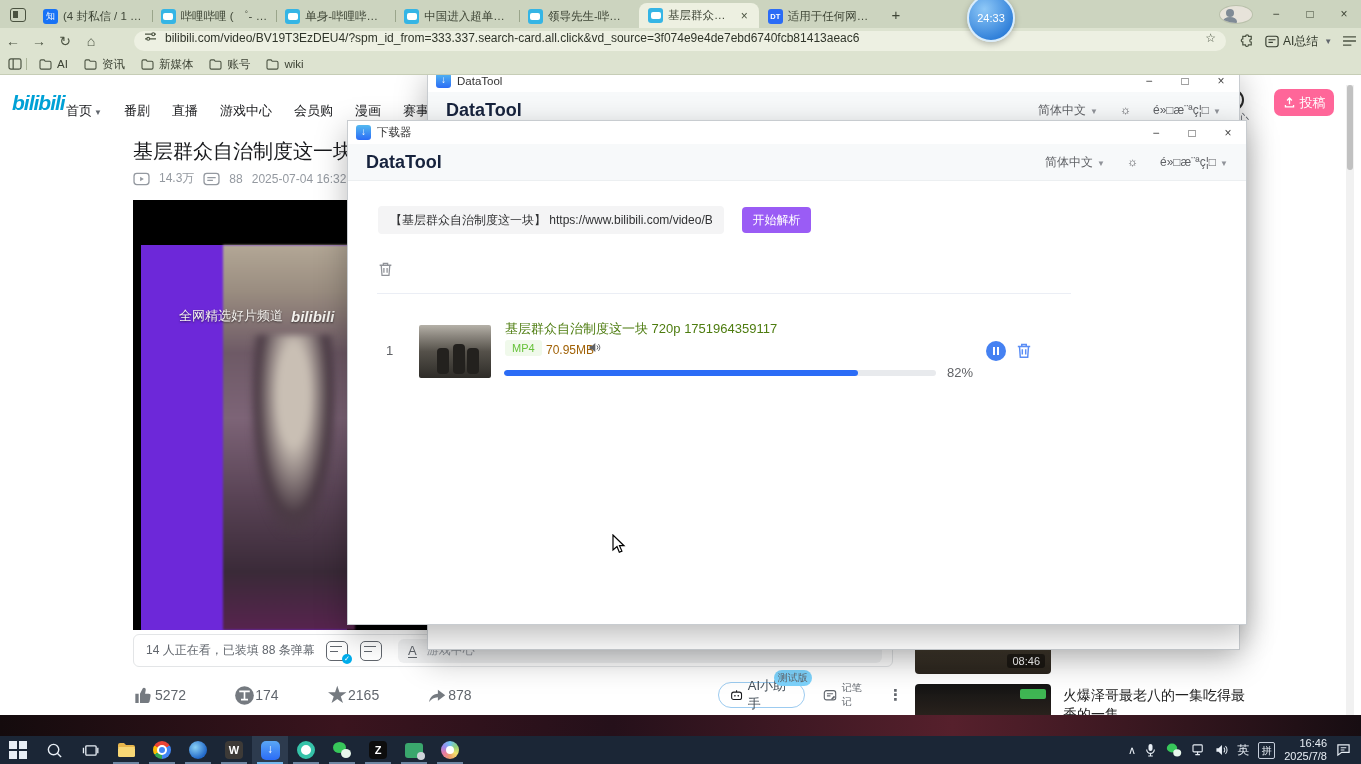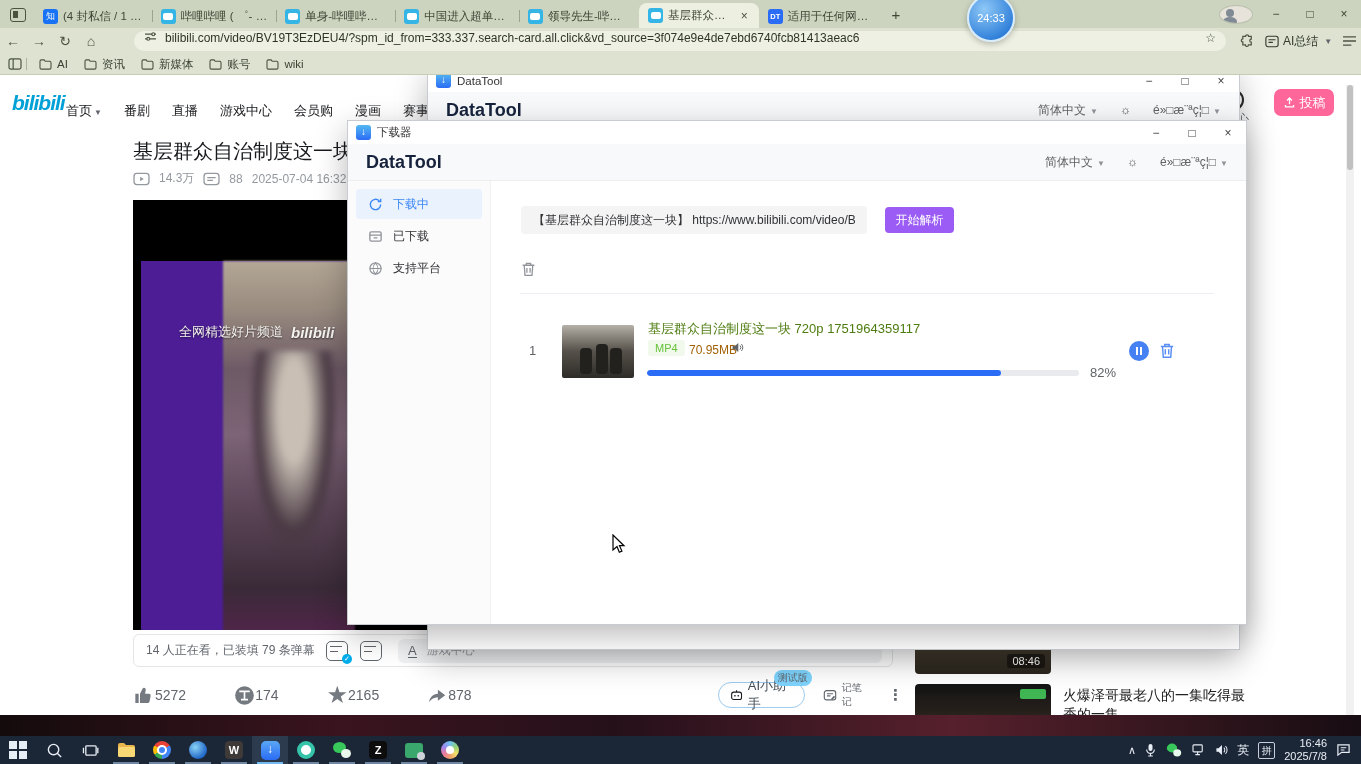--- a/index.html
+++ b/index.html
@@ -49,21 +49,21 @@
   .page { left:0; top:75px; width:1361px; height:640px; background:#fff; z-index:1; overflow:hidden; }
   .bili-logo { left:12px; top:16px; font-size:21px; font-weight:bold; font-style:italic; color:#00a1d6; letter-spacing:-1px; }
   .bili-nav { left:66px; top:20px; display:flex; gap:22px; font-size:13px; color:#18191c; align-items:center; }
   .chev { font-size:8px; color:#61666d; margin-left:2px; }
   .ring-part { left:1222px; top:14px; width:22px; height:22px; border:2.5px solid #2a2a2a; border-radius:50%; }
   .center-txt { left:1227px; top:36px; font-size:11px; color:#61666d; }
   .upload-btn { left:1274px; top:14px; width:60px; height:27px; background:#ff6699; border-radius:7px; color:#fff; font-size:13px; display:flex; align-items:center; justify-content:center; gap:4px; }
   .v-title { left:133px; top:63px; font-size:20px; color:#18191c; font-weight:500; }
   .v-stats { left:133px; top:95px; display:flex; gap:9px; align-items:center; font-size:12px; color:#9499a0; }
   .player { left:133px; top:125px; width:560px; height:430px; background:#000; overflow:hidden; }
-  .pl-scene { position:absolute; left:8px; top:45px; width:206px; height:385px; background:#4c1d95;margin-top:16px; }
+  .pl-scene { position:absolute; left:8px; top:45px; width:206px; height:385px; background:#6d28d9; }
   .pl-right { position:absolute; left:82px; top:0; width:132px; height:385px; background:linear-gradient(180deg,#b3a796 0%,#9a8d80 12%,#6e5a66 28%,#7d6477 45%,#5a4456 65%,#3a2a38 85%,#57244e 100%); filter:blur(1px); }
   .pl-fig { position:absolute; left:110px; top:90px; width:85px; height:200px; background:radial-gradient(ellipse at 50% 30%,#c9bfb4 0 25%,#4a3a44 60%,transparent 75%); filter:blur(3px); }
   .watermark { position:absolute; left:38px; top:62px; color:#f5f3ef; font-size:13px; display:flex; gap:8px; align-items:center; text-shadow:0 1px 2px rgba(0,0,0,.6); }
   .wm-logo { font-weight:bold; font-style:italic; font-size:15px; }
   .dm-bar { left:133px; top:559px; width:760px; height:33px; background:#fff; border:1px solid #e3e5e7; border-radius:6px; display:flex; align-items:center; z-index:1; }
   .dm-status { margin-left:12px; color:#61666d; font-size:12px; width:180px; }
   .dm-ic { width:22px; height:20px; border:1.5px solid #61666d; border-radius:5px; margin-right:12px; position:relative; }
   .dm-ic i { position:absolute; left:3px; top:4px; width:12px; height:1.5px; background:#61666d; }
   .dm-ic i + i { top:9px; width:8px; }
   .dm-ic .chk { position:absolute; right:-5px; bottom:-4px; width:10px; height:10px; background:#00aeec; border-radius:50%; color:#fff; font-size:7px; line-height:10px; text-align:center; }
@@ -209,21 +209,21 @@
       <div class="pl-right"></div>
       <div class="pl-fig"></div>
       <div class="watermark">
         <span>全网精选好片频道</span>
         <span class="wm-logo">bilibili</span>
       </div>
     </div>
   </div>
 
   <div class="abs dm-bar">
-    <div class="dm-status">14 人正在看，已装填 79 条弹幕</div>
+    <div class="dm-status">14 人正在看，已装填 88 条弹幕</div>
     <div class="dm-ic">
         <i></i>
         <i></i>
         <span class="chk">✓</span>
       </div>
     <div class="dm-ic">
         <i></i>
         <i></i>
       </div>
     <div class="dm-input">
@@ -324,42 +324,20 @@
   </div>
   <div class="dt-header">
     <span class="dt-name">DataTool</span>
     <div class="dt-right">
       <span><span>简体中文</span><span class="hd-chev">▼</span></span>
       <span>☼</span>
       <span><span>é»□æ¨ªç¦□</span><span class="hd-chev">▼</span></span>
     </div>
   </div>
   <div class="dt-body">
-    <div class="dt-side">
-      <div class="side-item on">
-        <svg class="ic" width="15" height="15" viewBox="0 0 16 16">
-            <path d="M13.5 8a5.5 5.5 0 1 1-1.6-3.9M13.5 1.8v3h-3" stroke="#3d87f5" stroke-width="1.5" fill="none"></path>
-          </svg>
-        <span>下载中</span>
-      </div>
-      <div class="side-item">
-        <svg class="ic" width="15" height="15" viewBox="0 0 16 16">
-            <rect x="2" y="3" width="12" height="10" rx="1.5" stroke="#909399" stroke-width="1.4" fill="none"></rect>
-            <path d="M2 6.5h12M6 9.5h4" stroke="#909399" stroke-width="1.4"></path>
-          </svg>
-        <span>已下载</span>
-      </div>
-      <div class="side-item">
-        <svg class="ic" width="15" height="15" viewBox="0 0 16 16">
-            <circle cx="8" cy="8" r="6" stroke="#909399" stroke-width="1.3" fill="none"></circle>
-            <path d="M2 8h12M8 2c-3.4 3.6-3.4 8.4 0 12 3.4-3.6 3.4-8.4 0-12z" stroke="#909399" stroke-width="1.1" fill="none"></path>
-          </svg>
-        <span>支持平台</span>
-      </div>
-    </div>
     <div class="dt-main">
       <input class="url-input" value="【基层群众自治制度这一块】 https://www.bilibili.com/video/BV19T3EzDE" style="">
       <button class="parse-btn">开始解析</button>
       <span class="list-trash">
         <svg class="ic" width="17" height="17" viewBox="0 0 16 16">
             <path d="M2.5 4h11M6 4V2.3h4V4M4 4l.7 9.5h6.6L12 4M6.5 6.5v4.5M9.5 6.5v4.5" stroke="currentColor" stroke-width="1.2" fill="none"></path>
           </svg>
       </span>
       <div class="hr"></div>
 

